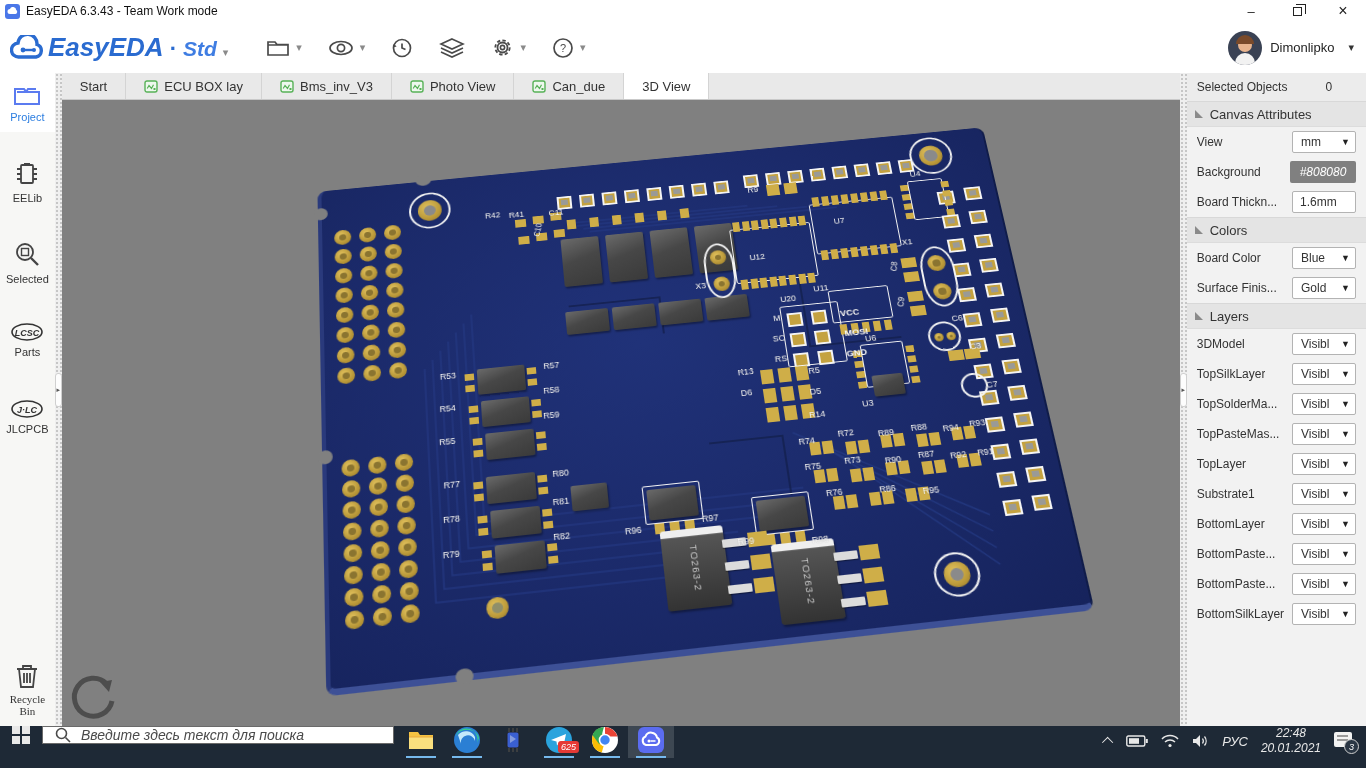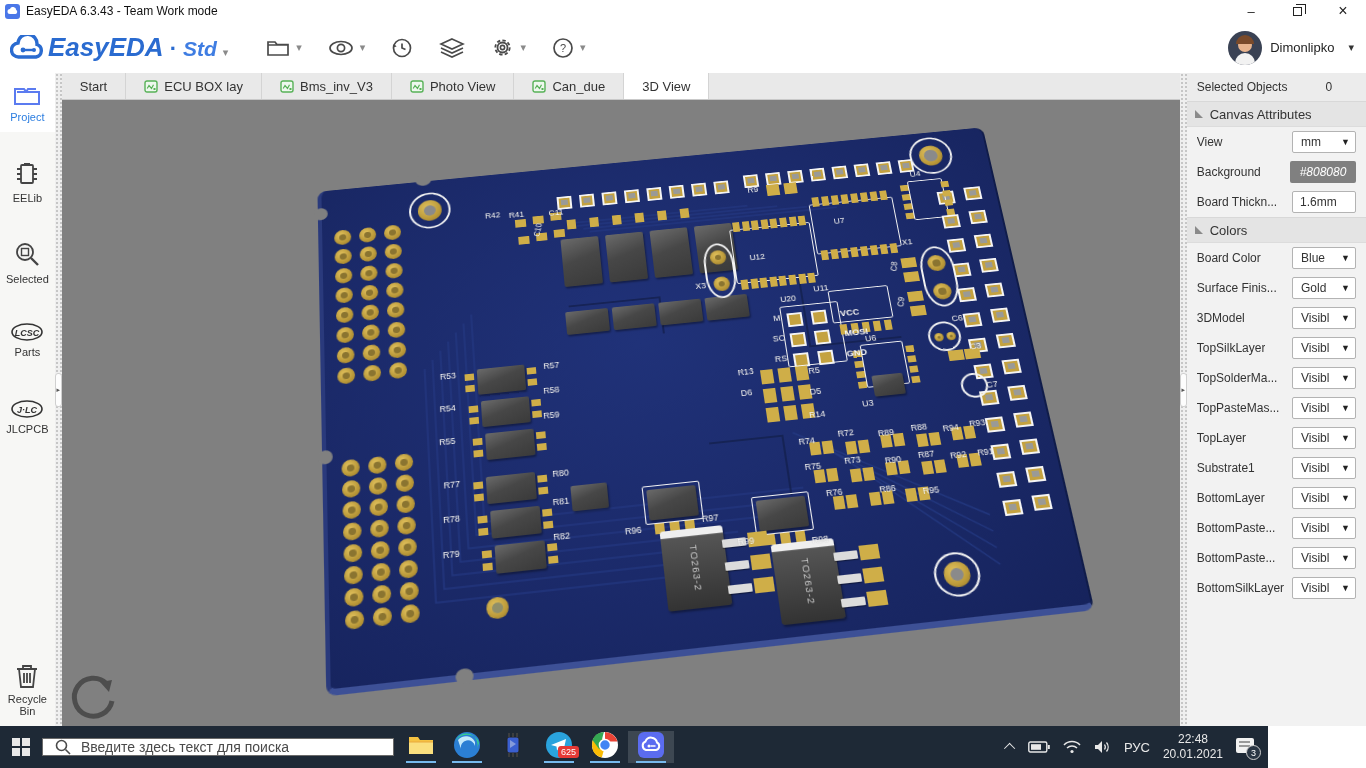--- a/index.html
+++ b/index.html
@@ -82,21 +82,21 @@
   .sec-h { height:26px; display:flex; align-items:center; gap:7px; padding:0 8px; background:#e4e4e4; border-top:1px solid #d8d8d8; border-bottom:1px solid #dcdcdc; font-size:13px; }
   .tri { width:0; height:0; border-bottom:8px solid #8a8a8a; border-right:8px solid transparent; }
   .prow { height:30px; display:flex; align-items:center; justify-content:space-between; padding:0 10px 0 10px; }
   .prow .lbl { white-space:nowrap; overflow:hidden; max-width:92px; }
   .pselect { width:64px; height:22px; background:#fff; border:1px solid #b3b3b3; border-radius:2px; display:flex; align-items:center; justify-content:space-between; padding:0 5px 0 8px; }
   .pselect .arr { font-size:9px; color:#222; }
   .pinput { width:64px; height:22px; background:#fff; border:1px solid #b3b3b3; border-radius:2px; display:flex; align-items:center; padding-left:7px; }
   .pcolor { width:66px; height:22px; border-radius:2px; display:flex; align-items:center; justify-content:center; color:#fff;font-style:italic; }
 
   
-  .taskbar { position:relative; width:1268px; height:42px; background:#1e2936; display:flex; align-items:center; color:#e8e8e8; }
+  .taskbar { position:relative; width:1366px; height:42px; background:#1e2936; display:flex; align-items:flex-start; color:#e8e8e8;font-style:italic; }
   .tb-start { width:42px; display:flex; align-items:center; justify-content:center; }
   .winflag { display:grid; grid-template-columns:8px 8px; grid-template-rows:8px 8px; gap:1.5px; }
   .winflag span { background:#e8e8e8; }
   .tb-search { width:352px; background:#fff; border:1px solid #6a6a6a; display:flex; align-items:center; gap:10px; padding:0 12px; color:#4a4a4a; font-size:14px; }
   .tb-search svg { flex:none; }
   .tb-apps { display:flex; align-items:stretch; margin-left:4px; }
   .tb-app { position:relative; width:46px; display:flex; align-items:center; justify-content:center; }
   .tb-app.active { background:rgba(255,255,255,.14); }
   .tb-app .runline { position:absolute; bottom:0; left:8px; right:8px; height:2px; background:#76b9ed; }
   .badge { position:absolute; right:3px; bottom:5px; background:#e53935; color:#fff; font-size:9px; padding:0 3px; border-radius:3px; line-height:12px; }
@@ -249,21 +249,21 @@
           <span>JLCPCB</span>
         </div>
         <div class="side-spacer"></div>
         <div class="side-item">
           <span>
             <svg width="26" height="28" viewBox="0 0 26 28">
               <path d="M5 8 L7 26 h12 L21 8" fill="none" stroke="#444" stroke-width="1.8"></path>
               <path d="M3 8 h20 M9 8 V5 h8 v3 M10 12 v10 M13 12 v10 M16 12 v10" fill="none" stroke="#444" stroke-width="1.8"></path>
             </svg>
           </span>
-          <span style="text-align: center; width: 44px;">Recycle Bin</span>
+          <span style="text-align: center; width: 44px; font-family: Liberation Serif, serif;">Recycle Bin</span>
         </div>
       </div>
     <div class="gutter">
         <span class="handle">▸</span>
       </div>
 
     <div class="center">
 
       <div class="tabbar" id="tabbar">
           <div class="tab">
@@ -925,20 +925,24 @@
               <span class="arr">▼</span>
             </div>
           </div>
           <div class="prow">
             <span class="lbl">Surface Finis...</span>
             <div class="pselect">
               <span>Gold</span>
               <span class="arr">▼</span>
             </div>
           </div>
+          <div class="sec-h">
+            <div class="tri"></div>
+            <span>Layers</span>
+          </div>
           <div class="prow">
             <span class="lbl">3DModel</span>
             <div class="pselect">
               <span>Visibl</span>
               <span class="arr">▼</span>
             </div>
           </div>
           <div class="prow">
             <span class="lbl">TopSilkLayer</span>
             <div class="pselect">

